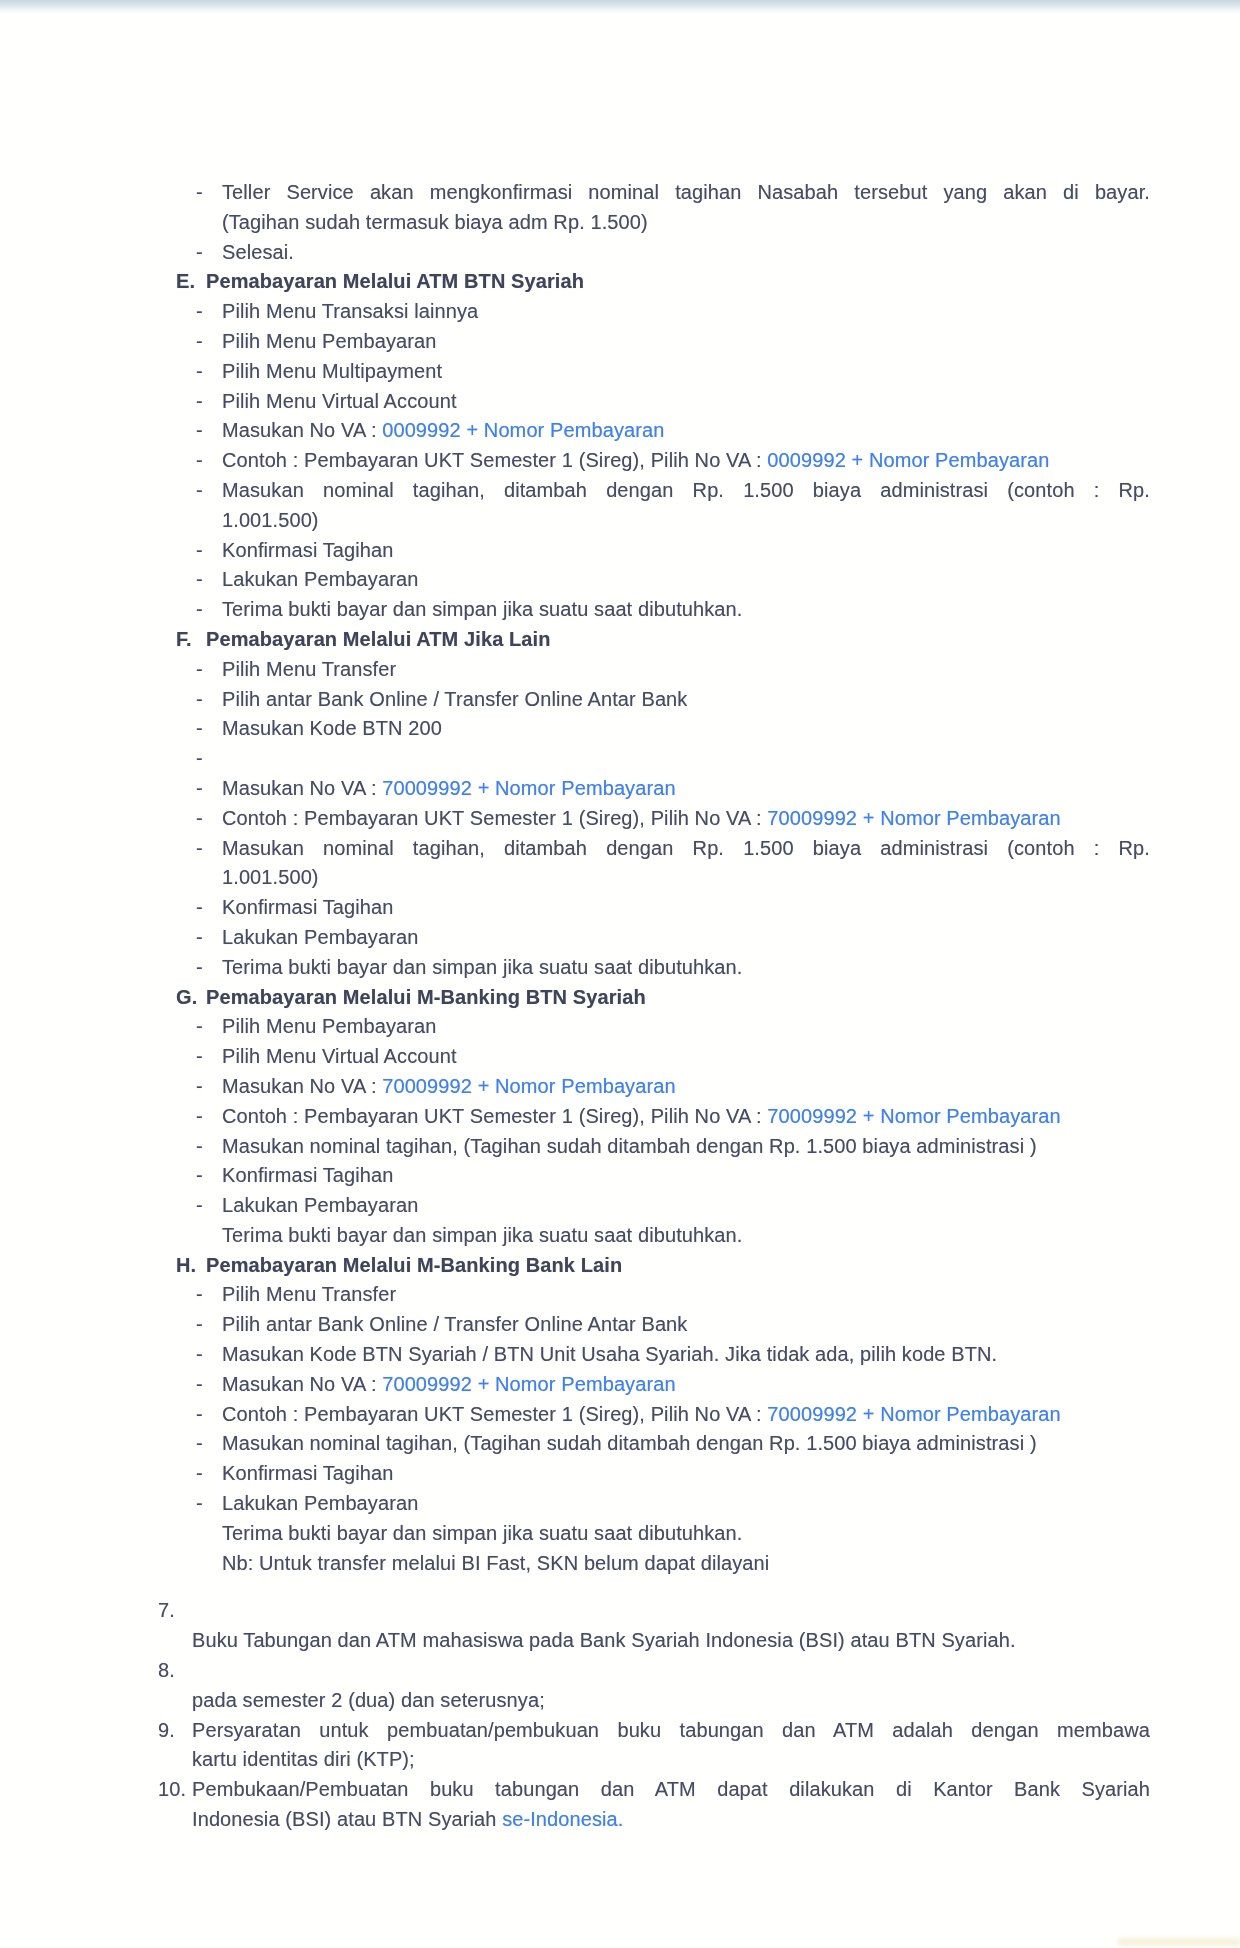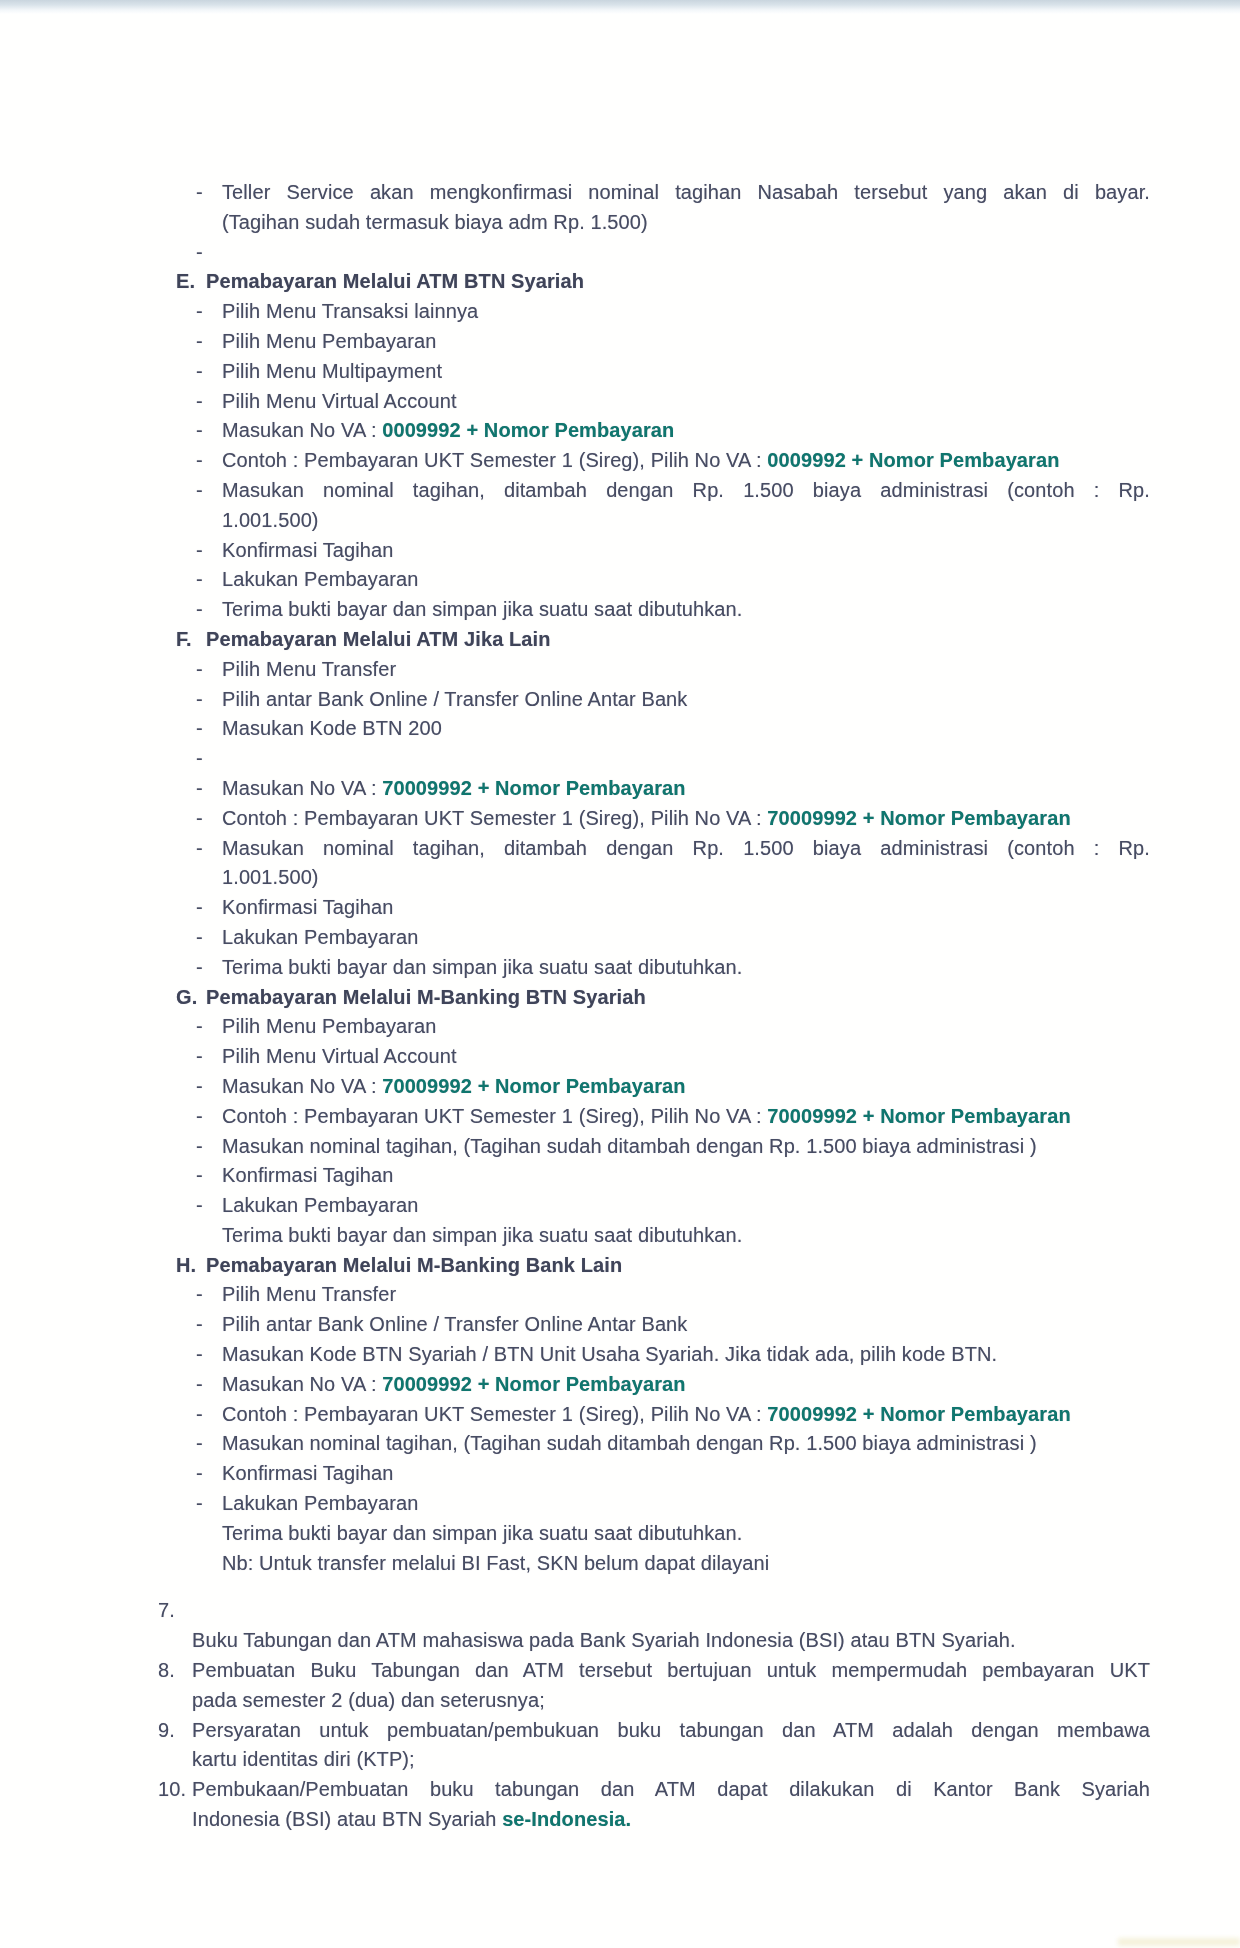--- a/index.html
+++ b/index.html
@@ -29,39 +29,40 @@
   .sec-title{flex:0 1 auto;text-align:center;}
   .brow{display:flex;}
   .brow .dash{margin-left:196px;width:26px;flex:0 0 auto;}
   .brow .dash.hidden{visibility:hidden;}
   .brow .btext{width:928px;flex:0 0 auto;}
   .num-row{display:flex;}
   .num-row .num{margin-left:158px;width:34px;flex:0 0 auto;}
   .num-row .ntext{width:958px;flex:0 0 auto;}
   .numbered{margin-top:18px;}
   .stretch{text-align:justify;text-align-last:justify;}
-  .b{font-weight:bold;color:#0f766e;margin-top:29px;}
+  .b{font-weight:normal;color:#3b82f6;margin-top:29px;}
   .it{}
 </style>
 </head>
 <body>
 
 <div class="page">
   <div class="top-strip"></div>
   <div class="content" id="content">
       <div class="brow">
         <span class="dash">-</span>
         <div class="btext stretch"><span class="it">Teller  Service</span><span> akan mengkonfirmasi nominal tagihan Nasabah tersebut yang akan di bayar.</span></div>
       </div>
       <div class="brow">
         <span class="dash hidden">-</span>
         <div class="btext"><span>(Tagihan sudah termasuk biaya adm Rp. 1.500)</span></div>
       </div>
       <div class="brow">
         <span class="dash">-</span>
+        <div class="btext"><span>Selesai.</span></div>
       </div>
       <div class="sec-header">
         <span class="sec-label">E.</span>
         <span class="sec-title">Pemabayaran Melalui ATM BTN Syariah</span>
       </div>
       <div class="brow">
         <span class="dash">-</span>
         <div class="btext"><span>Pilih Menu Transaksi lainnya</span></div>
       </div>
       <div class="brow">
@@ -234,21 +235,20 @@
       <div class="numbered">
         <div class="num-row">
           <span class="num">7.</span>
         </div>
         <div class="num-row">
           <span class="num"></span>
           <div class="ntext"><span>Buku Tabungan dan ATM mahasiswa pada Bank Syariah Indonesia (BSI) atau BTN Syariah.</span></div>
         </div>
         <div class="num-row">
           <span class="num">8.</span>
-          <div class="ntext stretch"><span>Pembuatan Buku Tabungan dan ATM tersebut bertujuan untuk mempermudah pembayaran UKT</span></div>
         </div>
         <div class="num-row">
           <span class="num"></span>
           <div class="ntext"><span>pada semester 2 (dua) dan seterusnya;</span></div>
         </div>
         <div class="num-row">
           <span class="num">9.</span>
           <div class="ntext stretch"><span>Persyaratan untuk pembuatan/pembukuan buku tabungan dan ATM adalah dengan membawa</span></div>
         </div>
         <div class="num-row">

